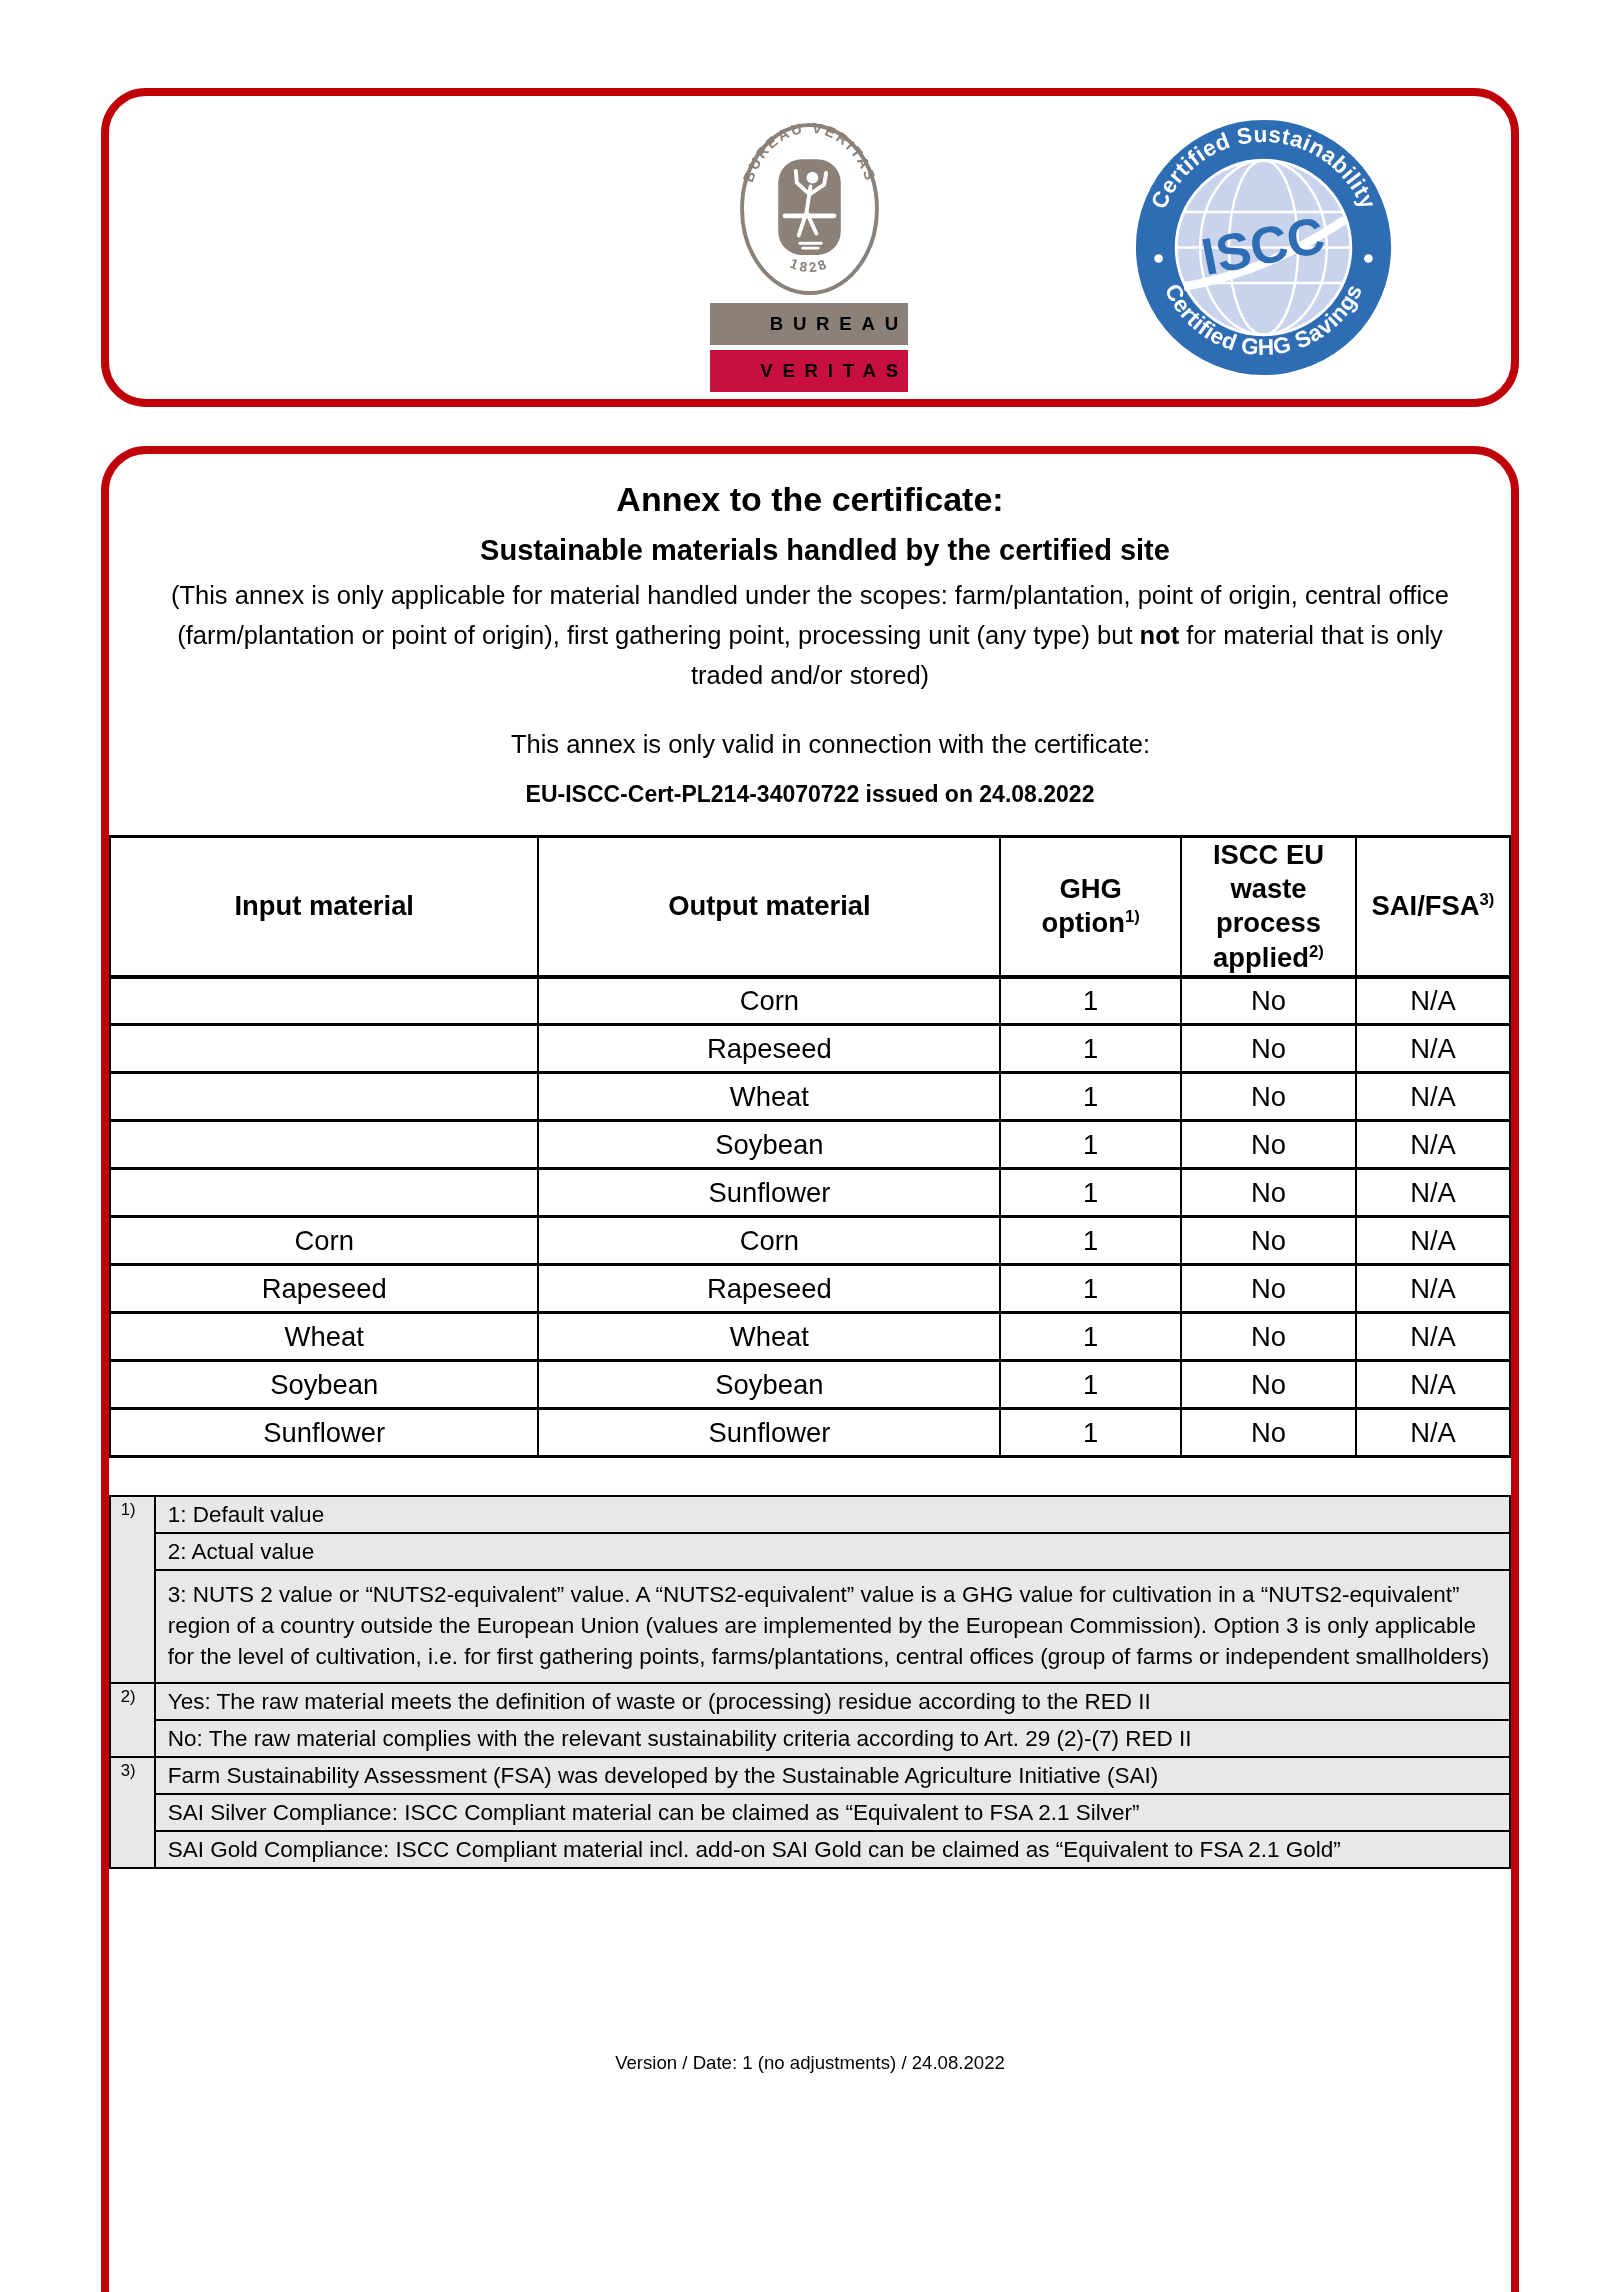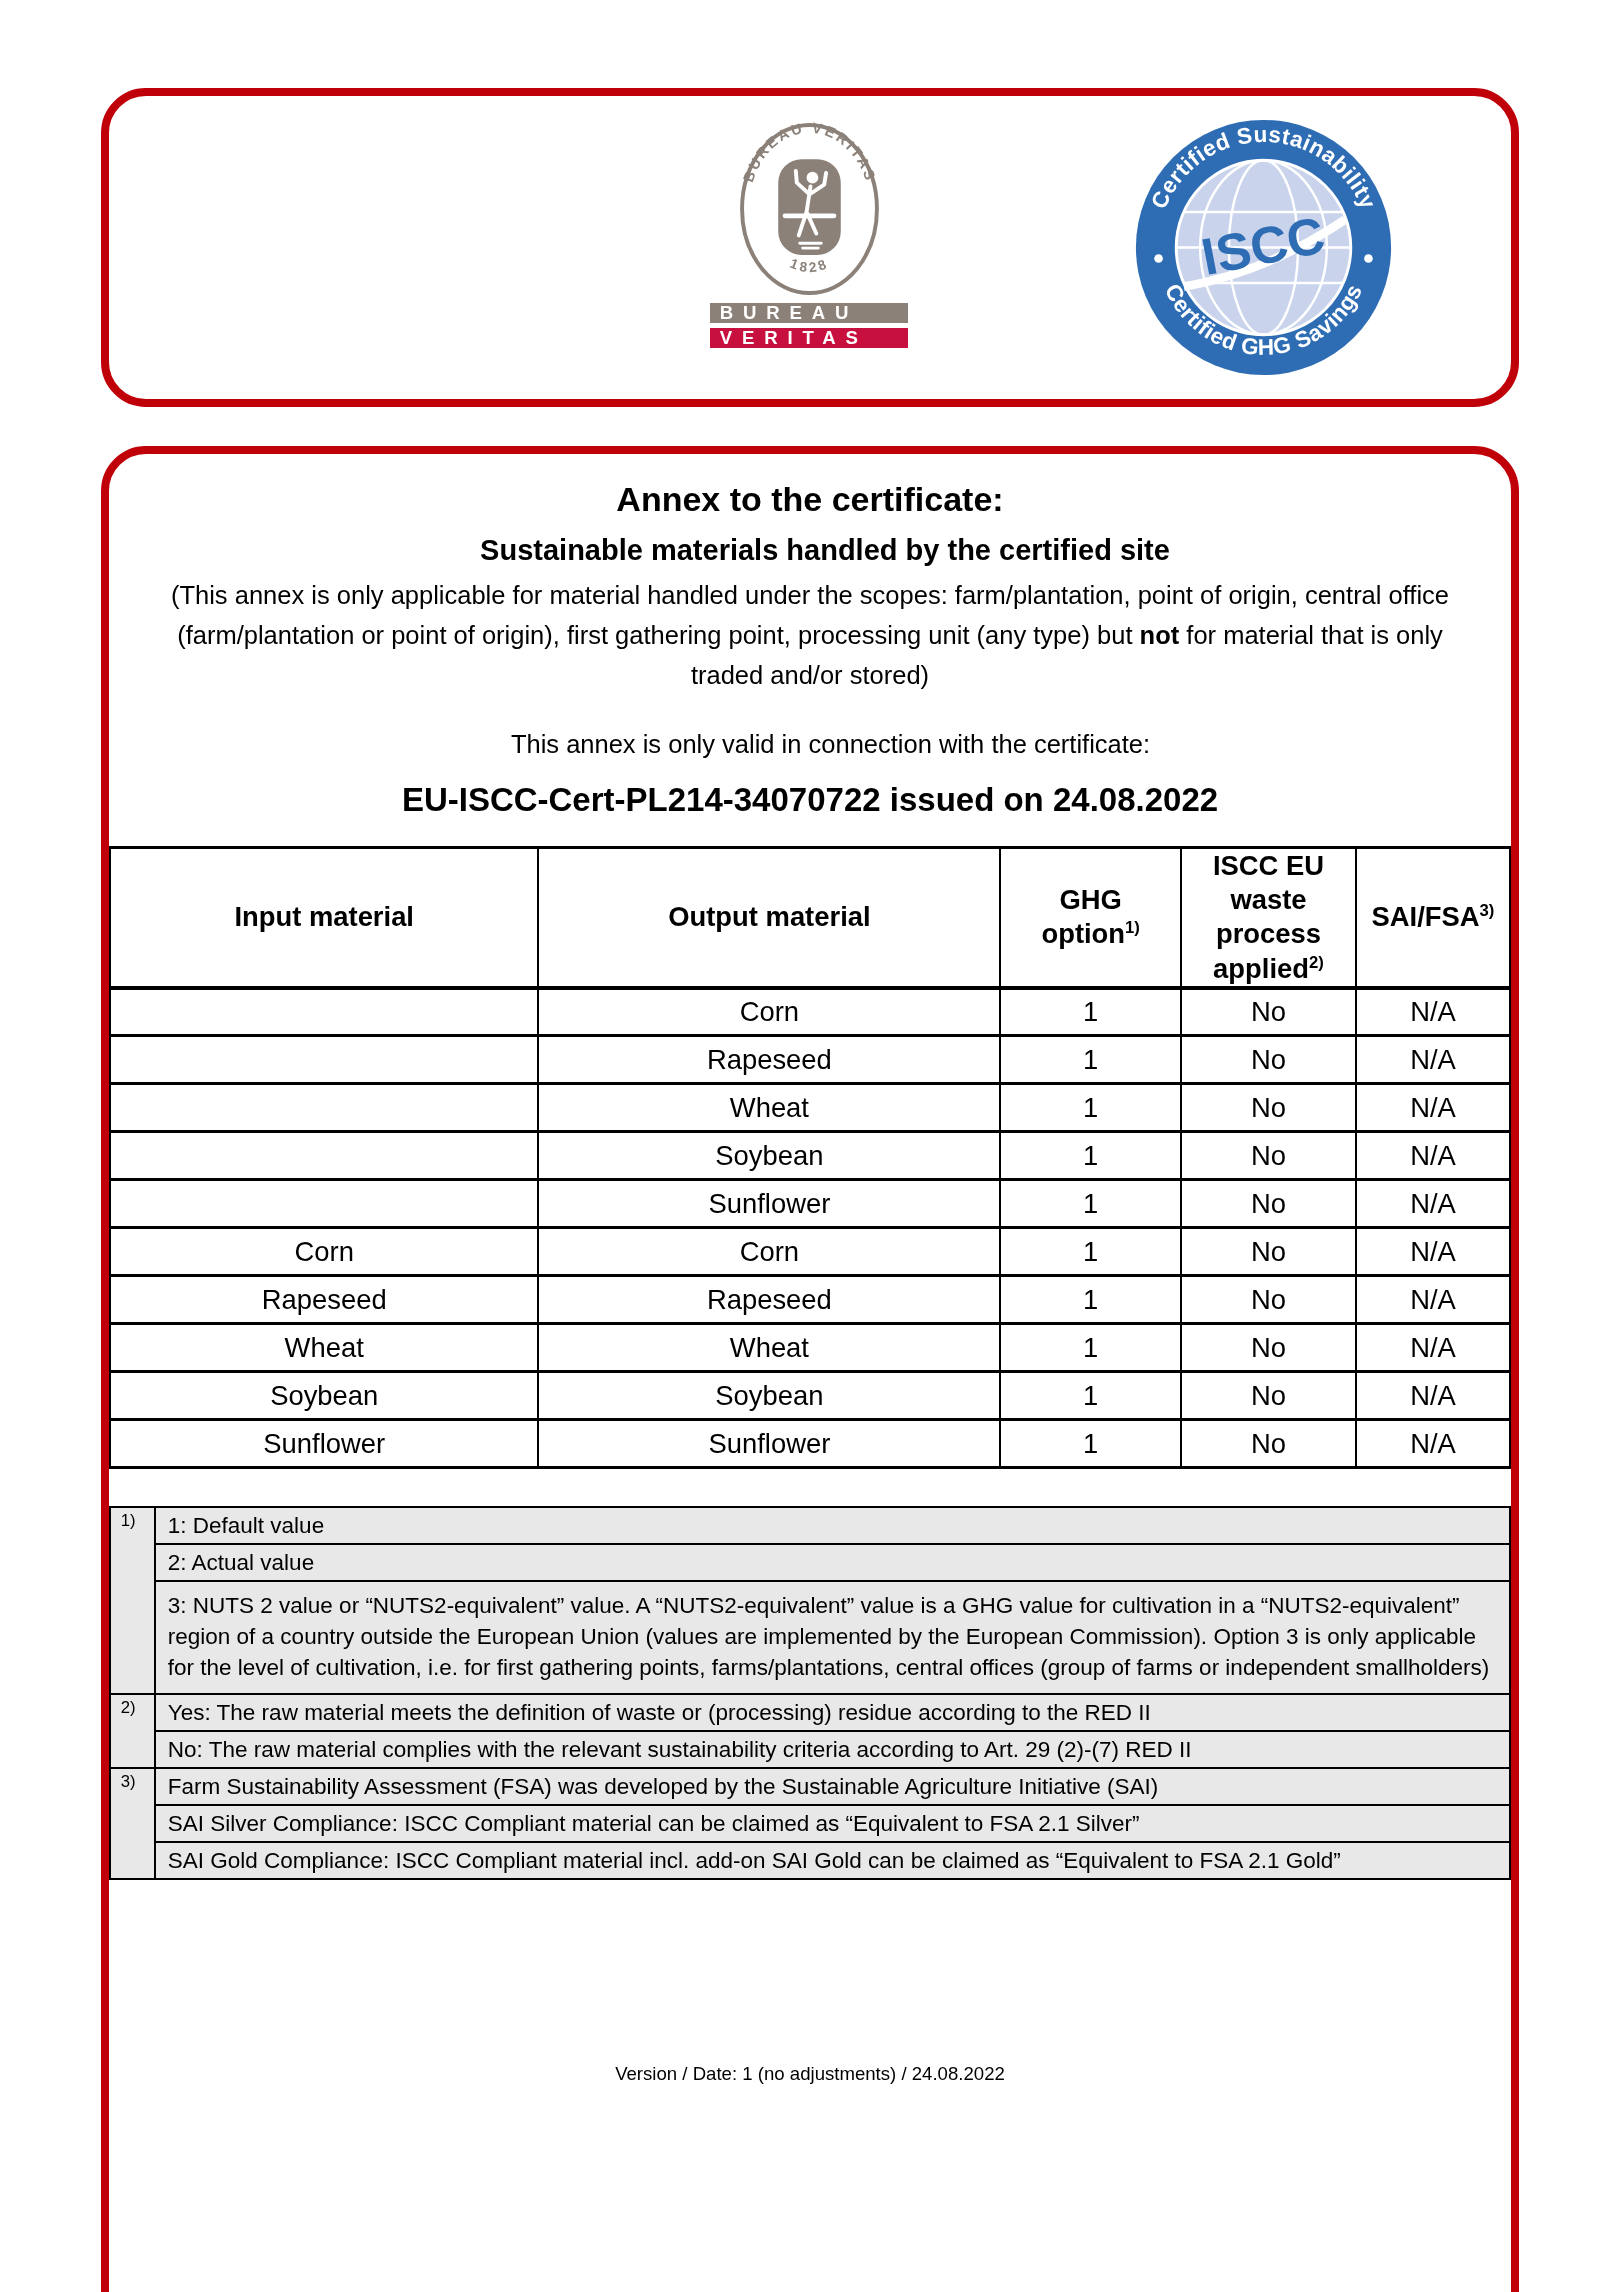--- a/index.html
+++ b/index.html
@@ -15,36 +15,36 @@
     margin-left:101px; margin-right:101px;
     border:8.8px solid #C00009;
     border-radius:45px;
     background:#fff;
   }
   
   .logo-box { margin-top:88px; height:319px; position:relative; }
   .bv-logo { position:absolute; left:601px; top:25.5px; width:198px; }
   .bv-emblem { width:143px; height:174px; display:block; margin:0 auto 7.8px auto; }
   .bv-bar {
-    height:20px; display:flex; align-items:center; justify-content:flex-start;
-    color:#ffffff; font-weight:bold; font-size:18.6px;
+    height:42px; display:flex; align-items:center; justify-content:flex-end;
+    color:#000000; font-weight:bold; font-size:18.6px;
     letter-spacing:9.8px; padding-left:9.8px;
   }
   .bv-bar.bureau { background:#8B8179; }
   .bv-bar.veritas { background:#C8103E; margin-top:4.9px; }
   .iscc-logo { position:absolute; left:1025px; top:21.6px; width:259px; height:259px; }
 
   
   .main-box { margin-top:39px; height:2193px; overflow:hidden; }
   .title { margin:25.5px 0 0 0; text-align:center; font-size:34px; font-weight:bold; }
   .subtitle { margin:15.7px 0 0 0; text-align:center; font-size:29px; font-weight:bold;padding-left:30px; }
   .scope { margin:7.8px 55px 0 55px; text-align:center; font-size:25.5px; line-height:40px; }
   .scope b { font-weight:bold; }
   .validity { margin:35px 0 0 0; text-align:center; font-size:25.5px;padding-left:41px; }
-  .cert { margin:21.6px 0 0 0; text-align:center; font-size:33px; font-weight:bold; }
+  .cert { margin:21.6px 0 0 0; text-align:center; font-size:23px; font-weight:bold; }
 
   
   table.materials {
     width:100%; border-collapse:collapse; table-layout:fixed;
     margin-top:27.4px; font-size:27.4px;
   }
   .materials th, .materials td { border:2.9px solid #000; text-align:center; padding:0 11px; }
   .materials th {
     height:131px; font-weight:bold; vertical-align:middle; line-height:1.25;
     border-top-width:3.9px; border-bottom-width:4.9px;

